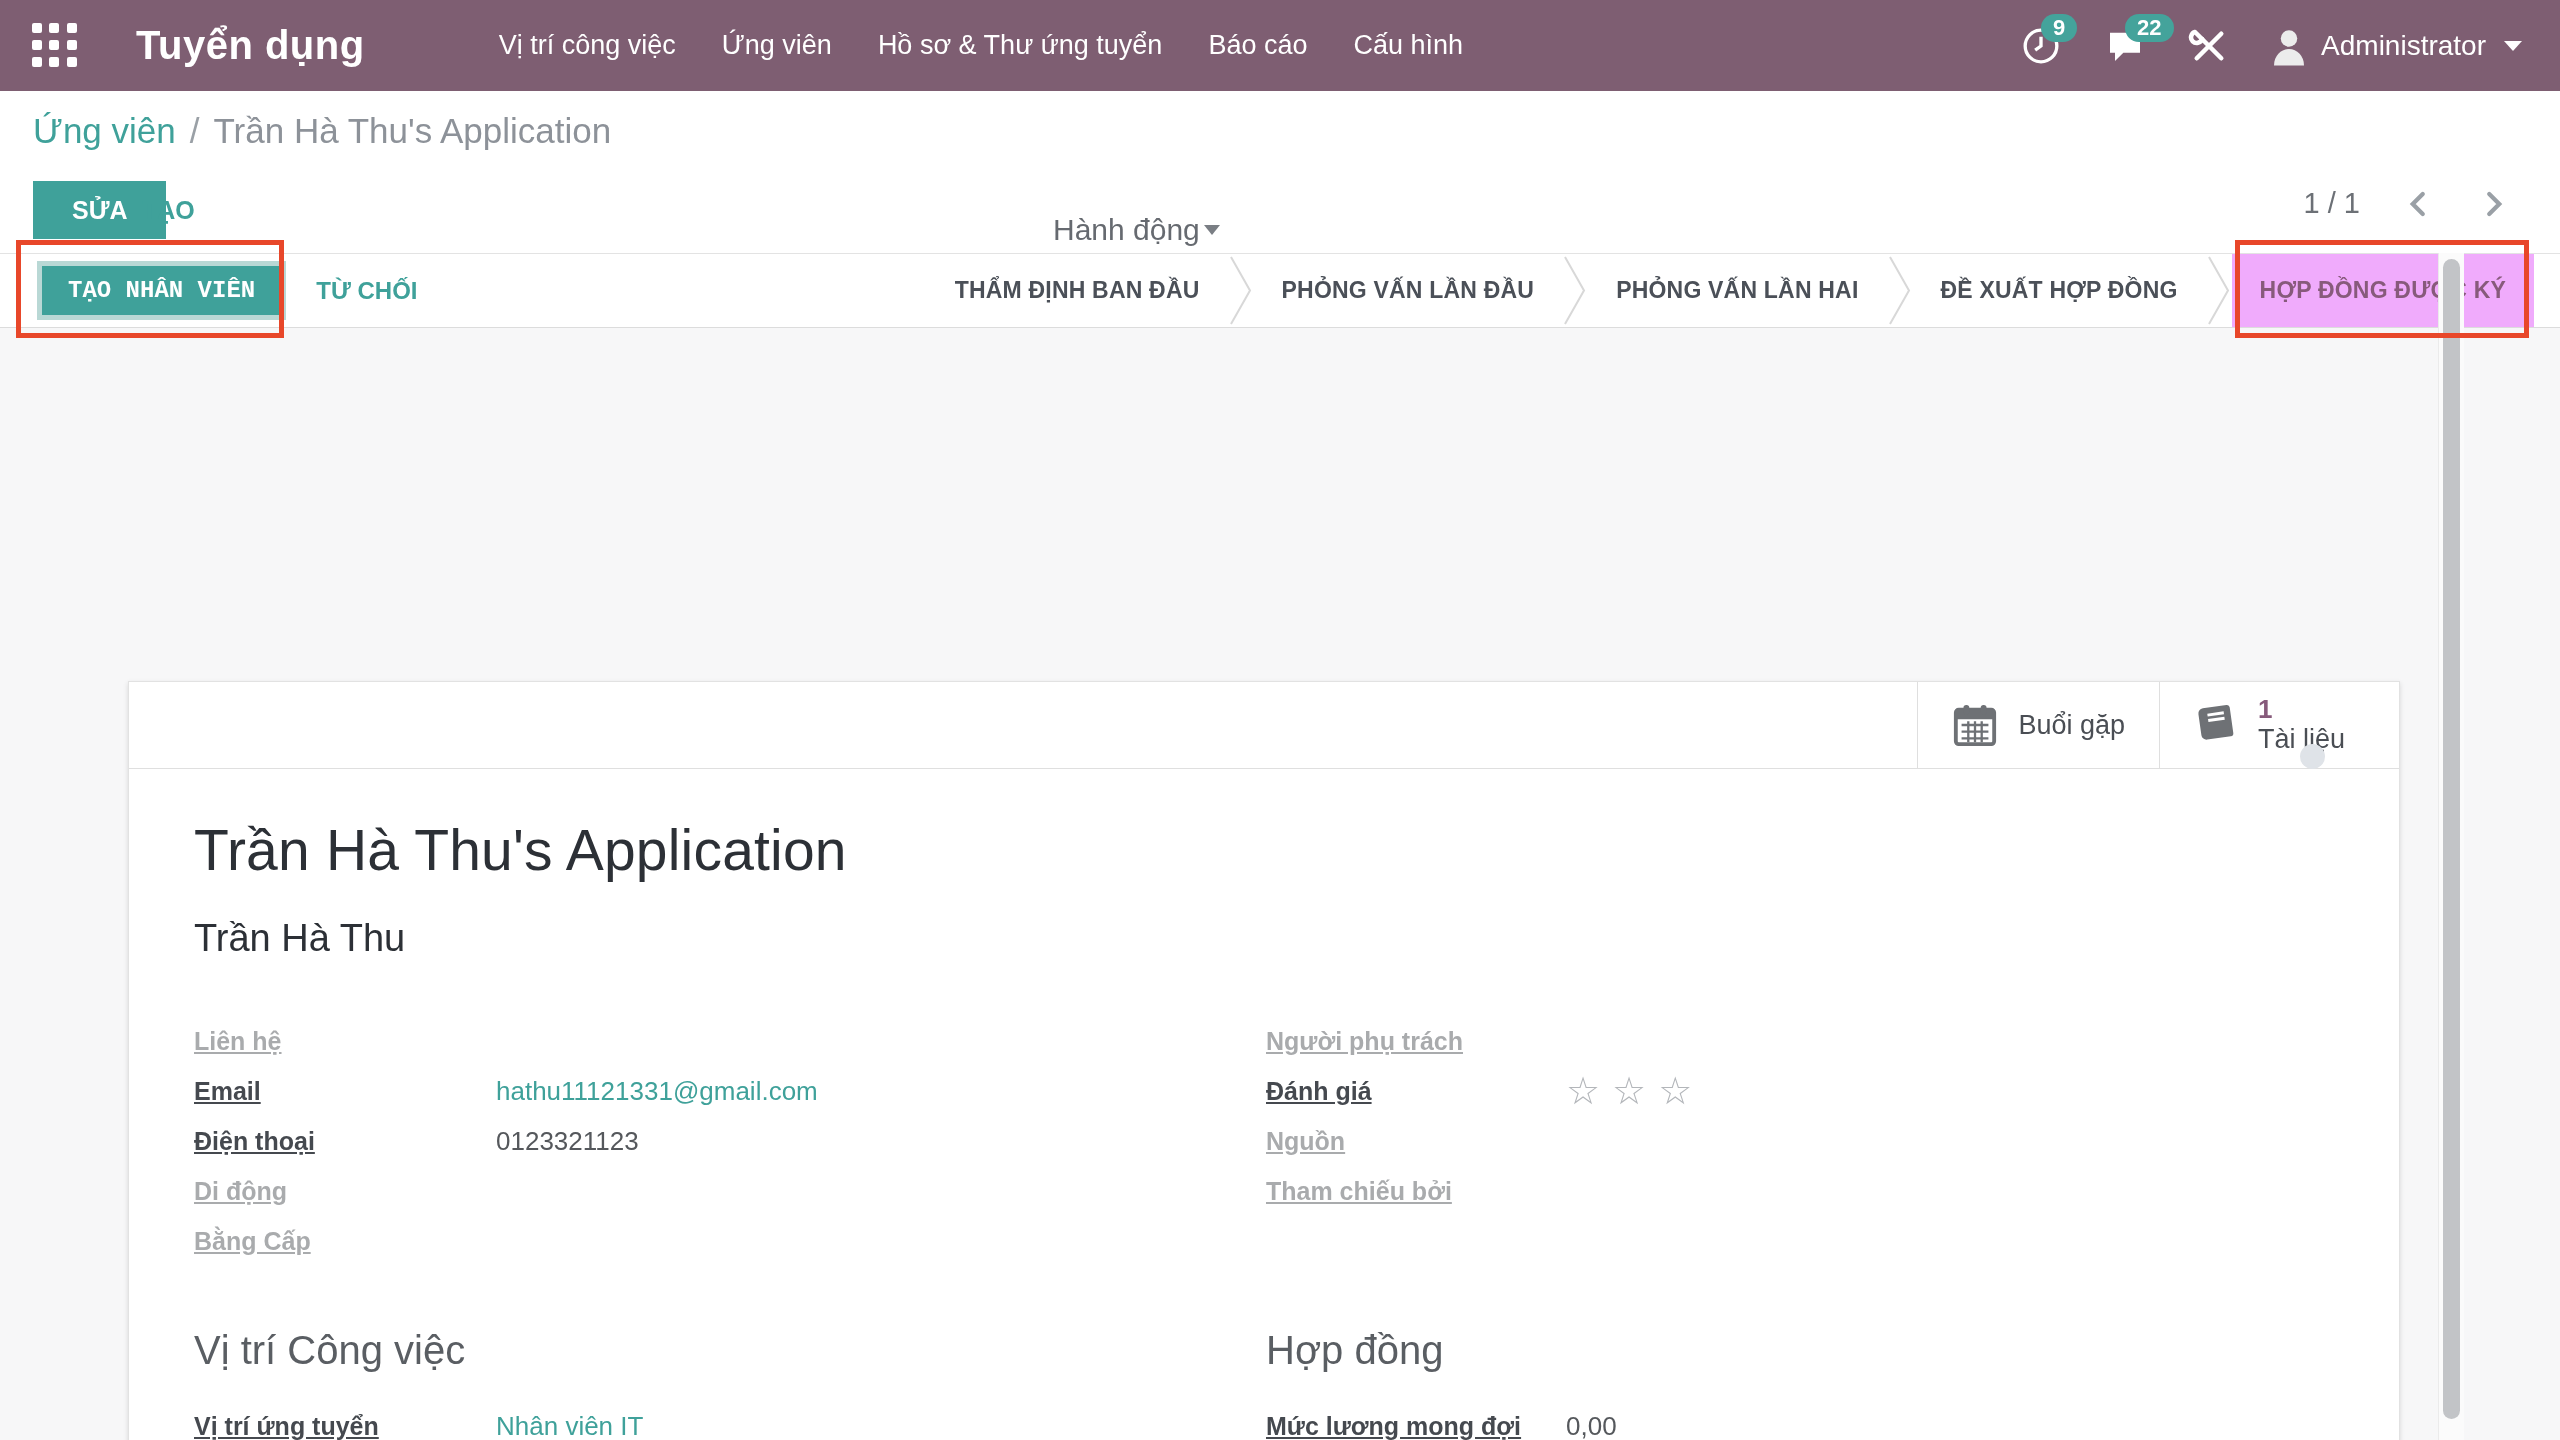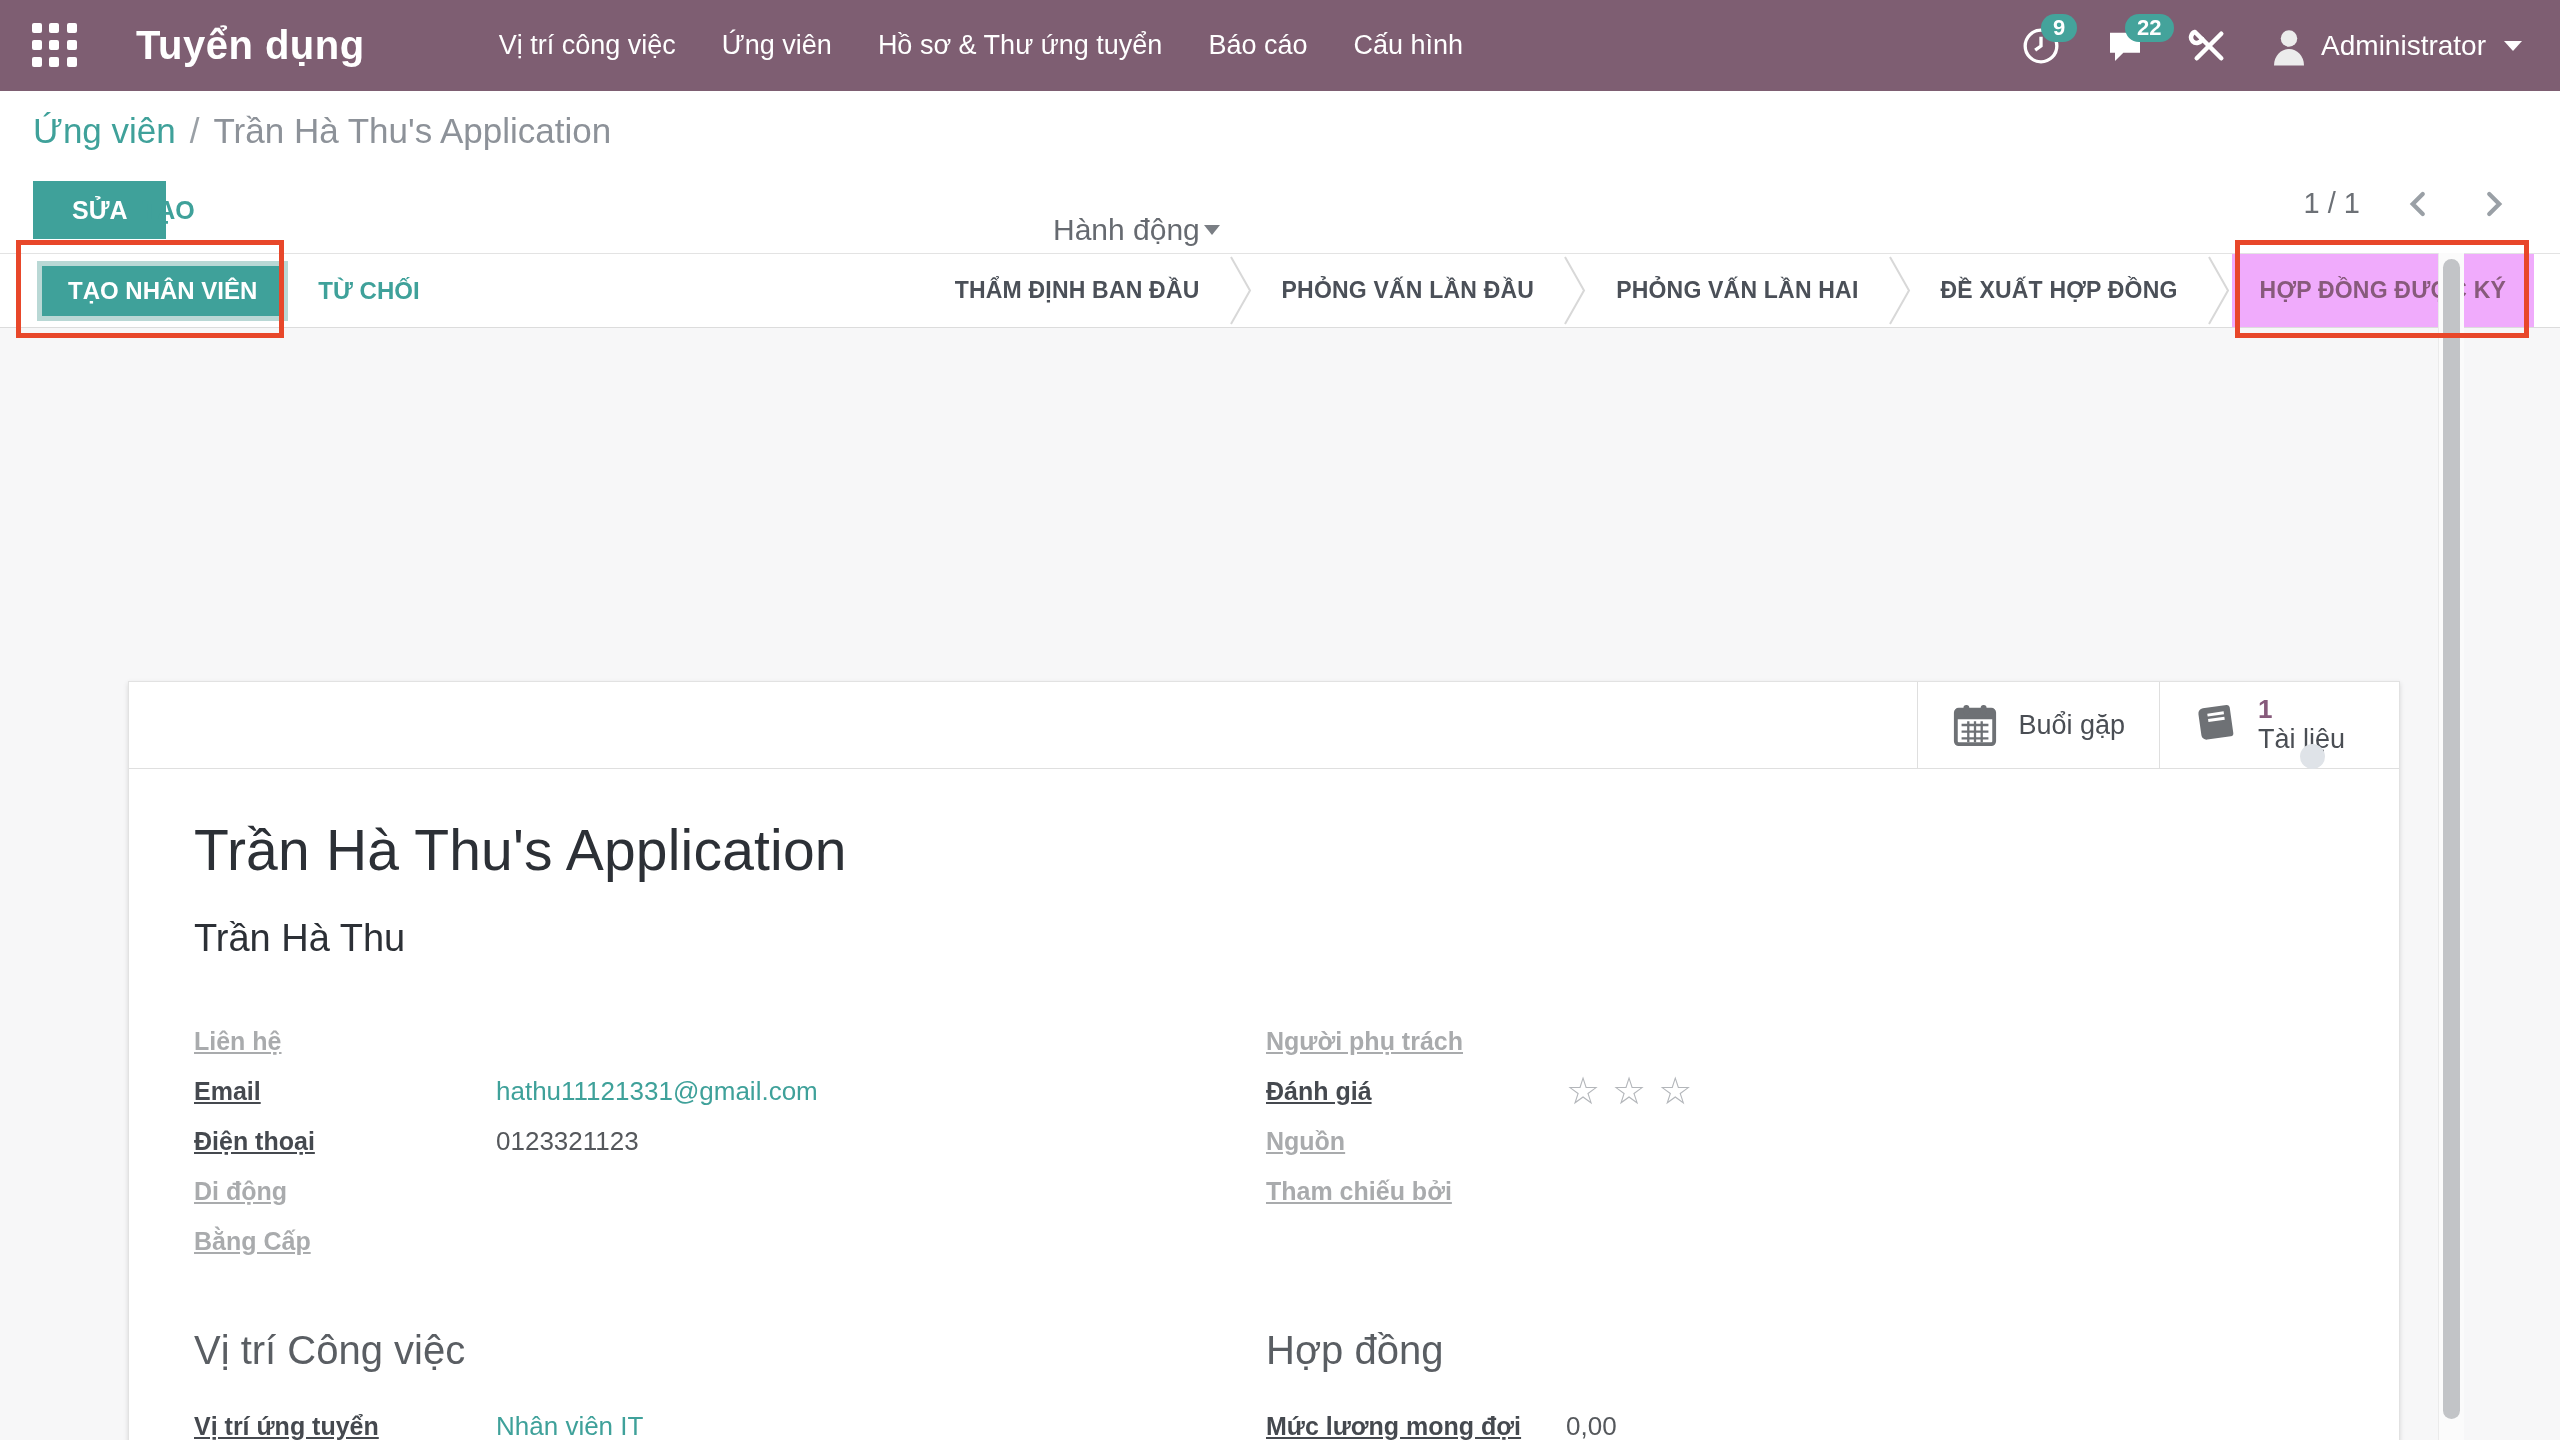--- a/index.html
+++ b/index.html
@@ -46,21 +46,21 @@
   .pager { position:absolute; right:52px; top:16px; display:flex; align-items:center; gap:44px; }
   .pager-count { color:#6c7076; font-size:29px; }
   .pg-btn { width:30px; height:30px; cursor:pointer; }
 
   
   .statusbar { position:absolute; left:0; top:253px; width:2560px; height:75px; background:#fff;
                border-top:1px solid #e3e3e3; border-bottom:1px solid #dcdcdc;
                display:flex; align-items:center; justify-content:space-between; }
   .sb-left { display:flex; align-items:center; padding-left:37px; gap:30px; }
   .btn-primary-sb { background:#3FA19A; border:5px solid #b9d8d5; color:#fff; font-size:24px;
-                    font-weight:bold; font-family:Liberation Sans, sans-serif; padding:11px 26px; cursor:pointer; }
+                    font-weight:bold; font-family:Liberation Mono, monospace; padding:11px 26px; cursor:pointer; }
   .btn-link-sb { background:none; border:none; color:#3FA19A; font-size:24px; font-weight:bold;
                  font-family:inherit; cursor:pointer; }
   .stages { display:flex; align-items:stretch; height:73px; margin-right:26px; }
   .stage { display:flex; align-items:center; padding:0 28px; font-size:23px; font-weight:bold;
            color:#4b5058; white-space:nowrap; cursor:pointer; letter-spacing:.2px; }
   .stage.active { background:#f0abfc; color:#875A7B; }
   .stage-sep { width:26px; height:73px; flex:0 0 auto; }
 
   
   .content-bg { position:absolute; left:0; top:328px; width:2560px; height:1112px; background:#f7f7f8; }

